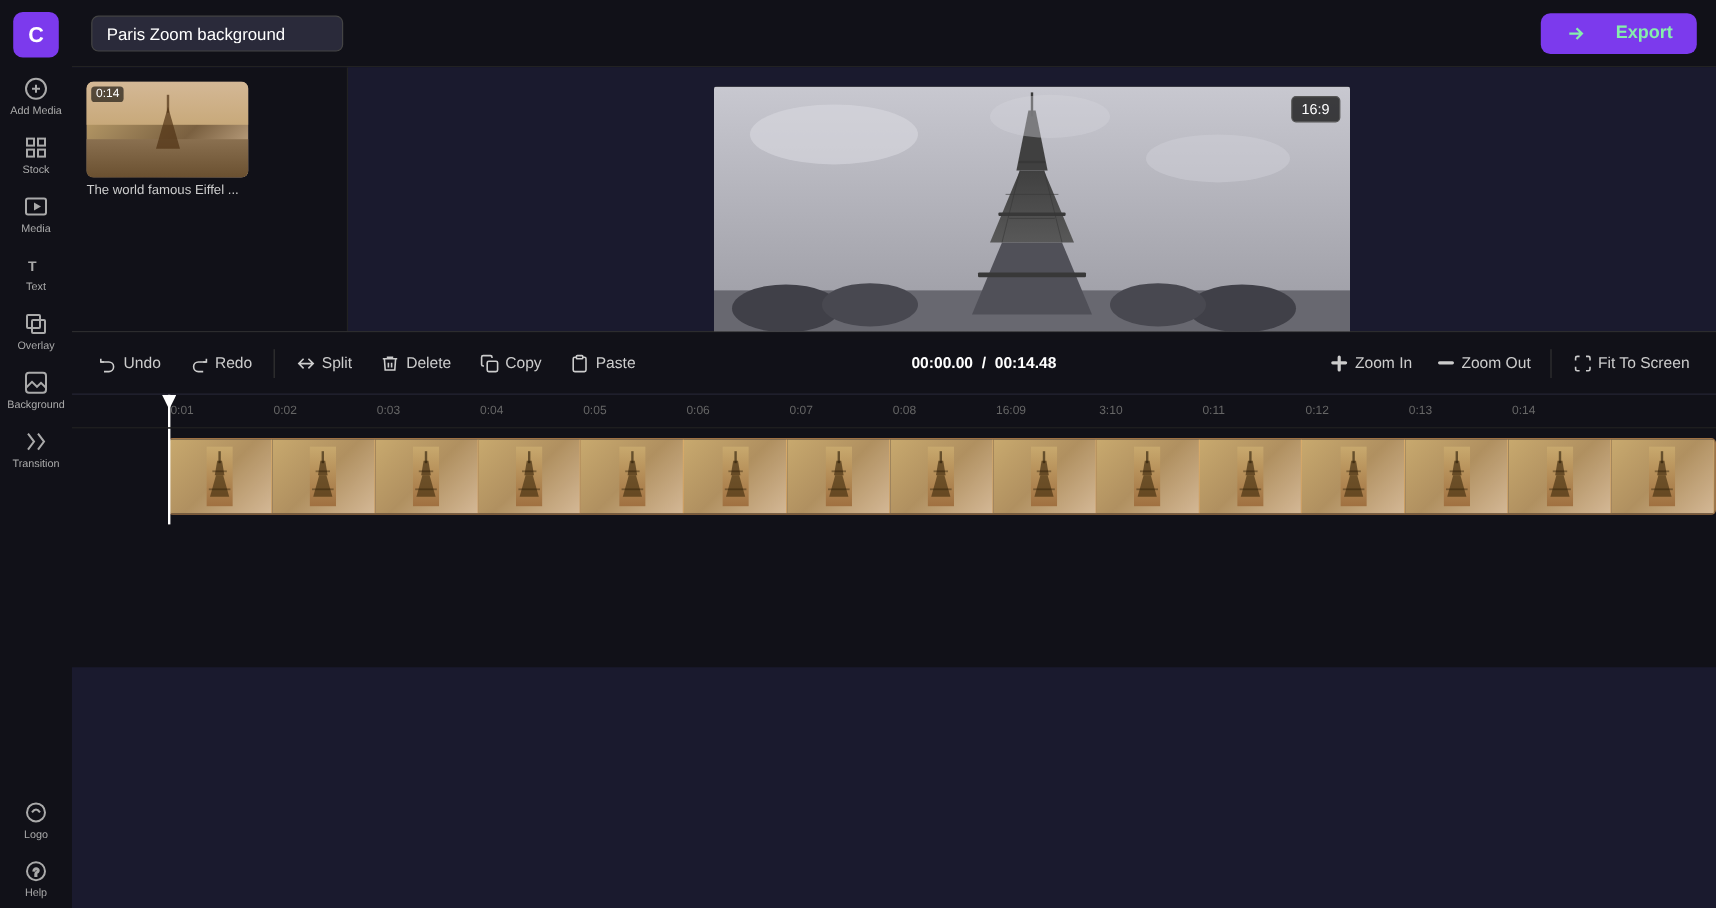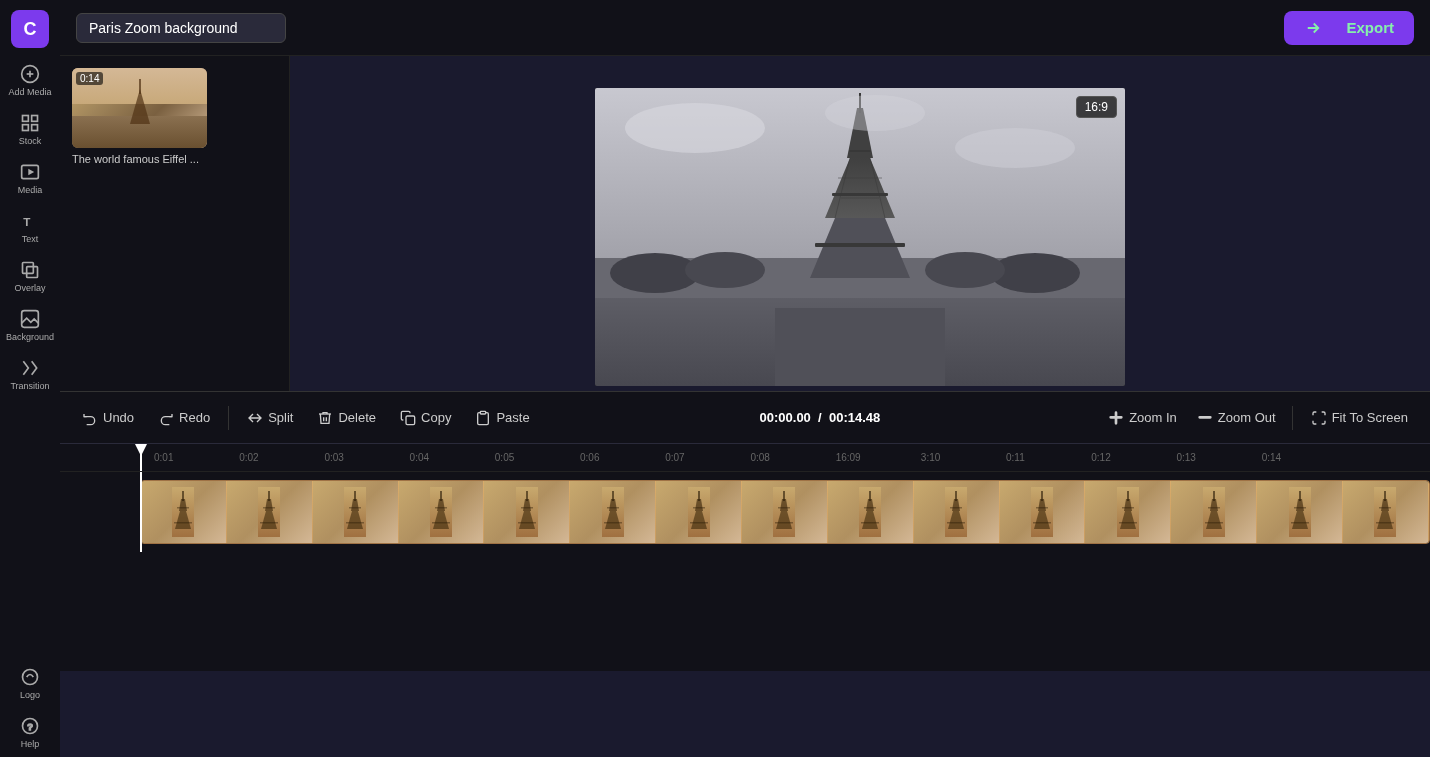--- a/index.html
+++ b/index.html
@@ -52,21 +52,21 @@
       gap: 3px;
     }
     .sidebar-item svg { width: 20px; height: 20px; }
     .sidebar-item-label { font-size: 9px; text-align: center; }
 
     
     #main {
       flex: 1;
       display: flex;
       flex-direction: column;
-      height: 671px;
+      height: 556px;
     }
 
     
     #header {
       height: 56px;
       background: #111118;
       display: flex;
       align-items: center;
       padding: 0 16px;
       border-bottom: 1px solid #222;
@@ -182,21 +182,20 @@
 
     
     #preview-area {
       flex: 1;
       display: flex;
       flex-direction: column;
       align-items: center;
       justify-content: flex-start;
       padding: 16px;
       background: #1a1a2e;
-      margin-top: 16px;
     }
     #preview-container {
       position: relative;
     }
     #preview-video {
       width: 530px;
       height: 298px;
       background: #222;
       display: flex;
       align-items: center;
@@ -316,21 +315,20 @@
       align-items: center;
       padding-left: 80px;
       border-bottom: 1px solid #222;
       position: relative;
     }
     .ruler-marks {
       display: flex;
       align-items: center;
       height: 100%;
       flex: 1;
-      margin-left: 12px;
     }
     .ruler-mark {
       font-size: 10px;
       color: #666;
       flex: 1;
       text-align: left;
       padding-left: 2px;
     }
     .playhead {
       position: absolute;

